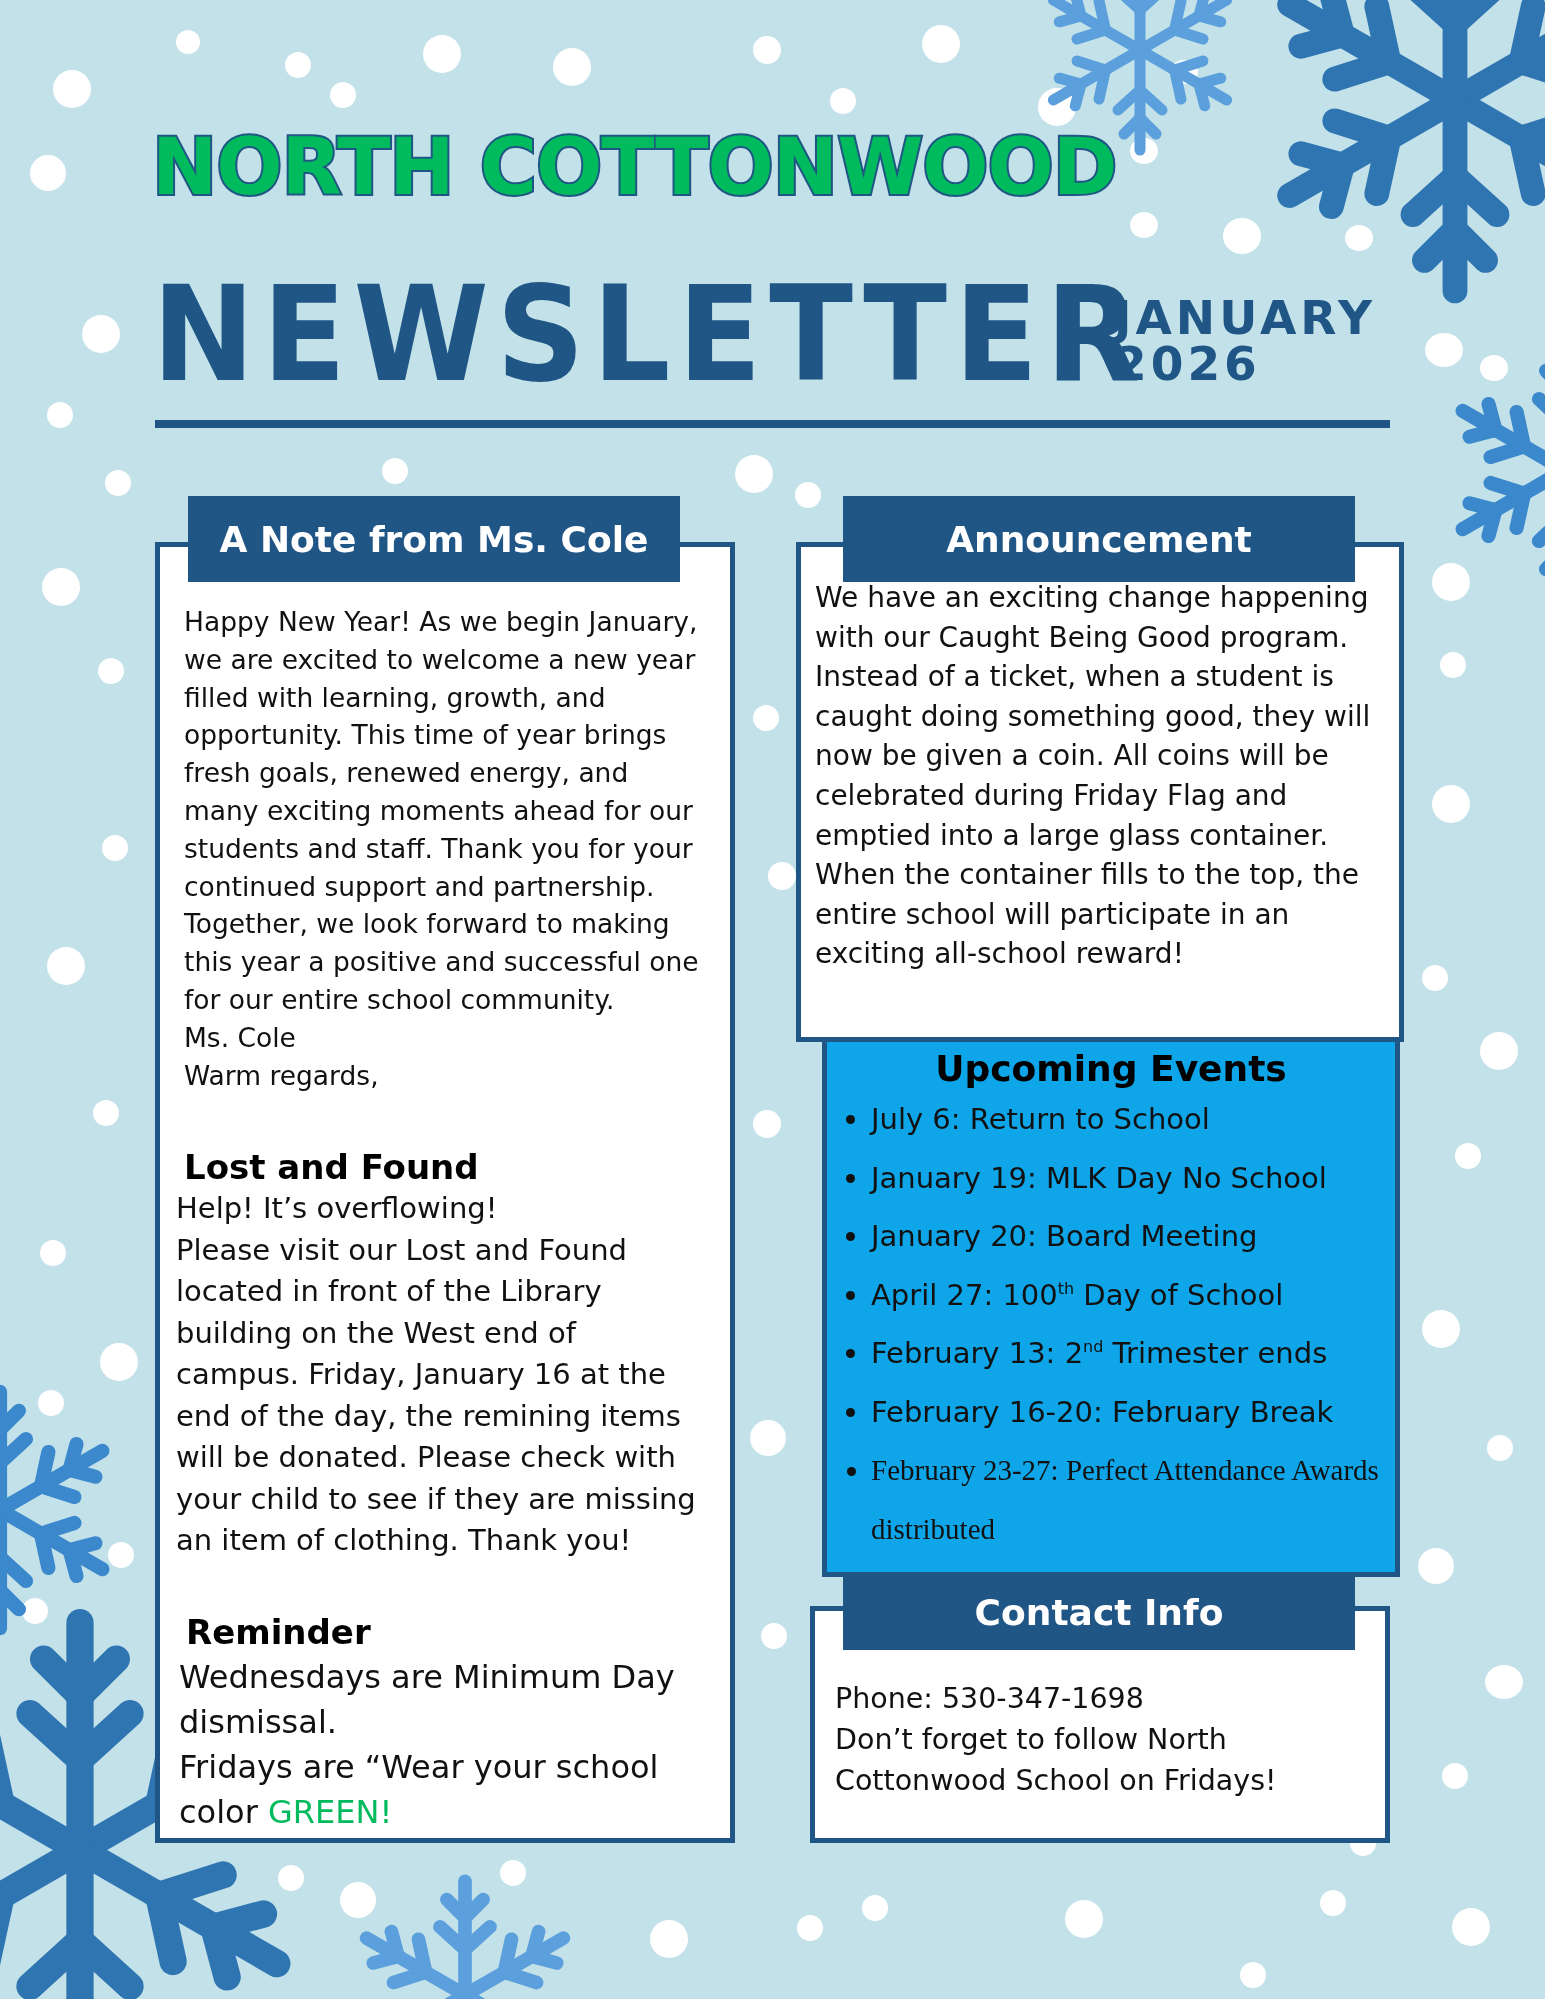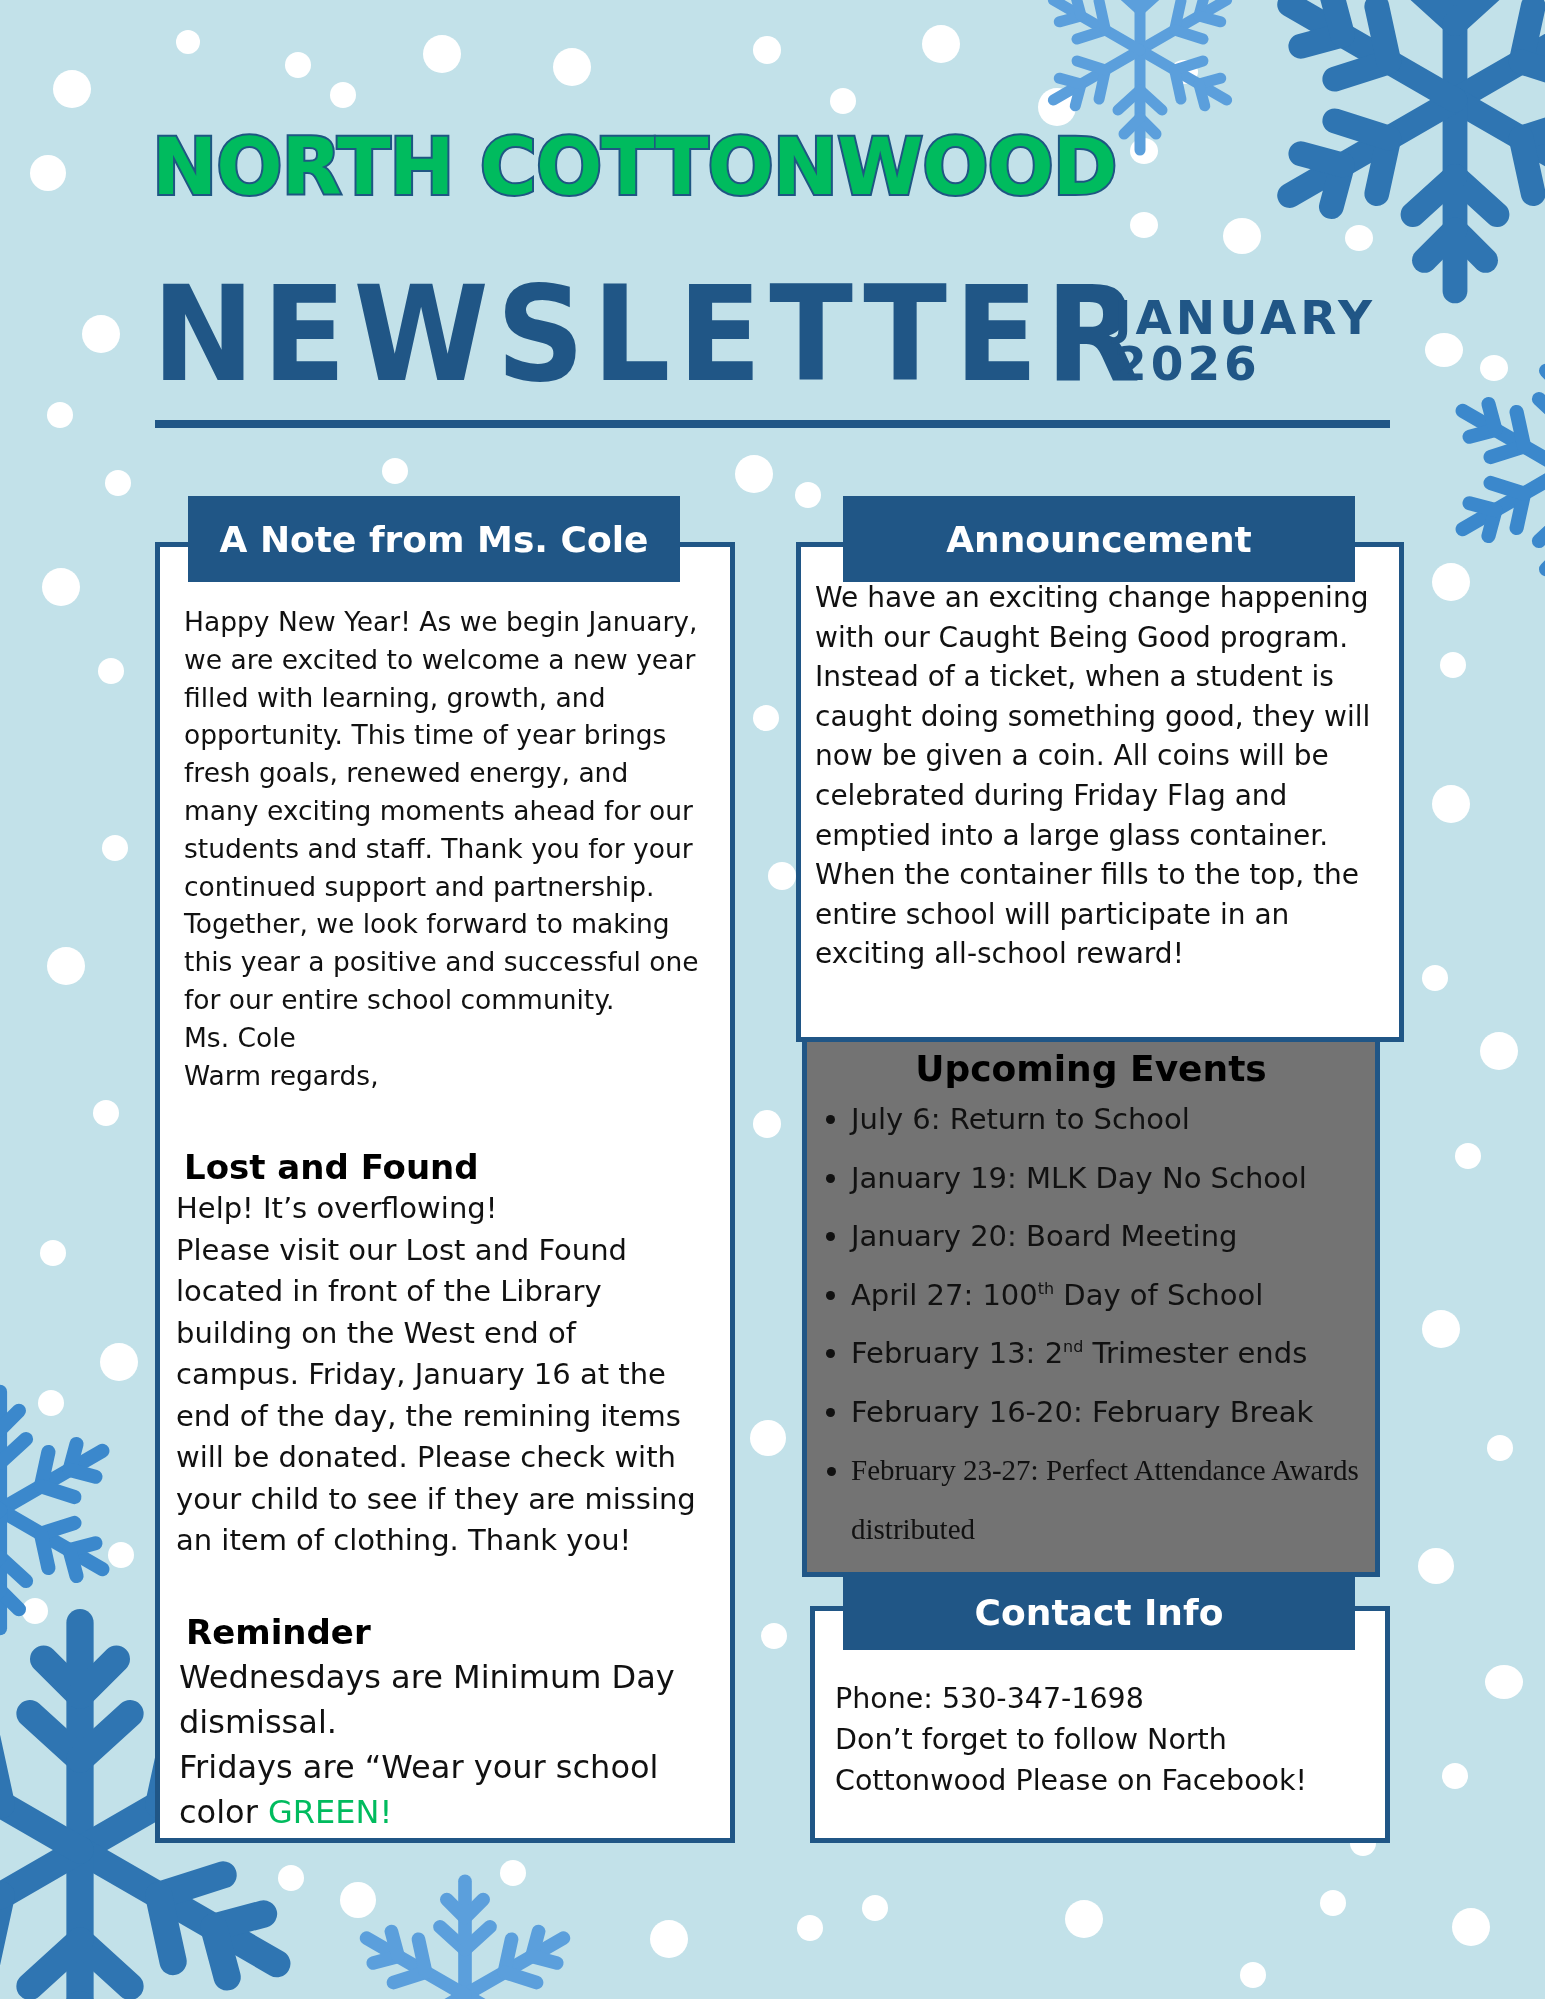--- a/index.html
+++ b/index.html
@@ -9,21 +9,21 @@
   .flake { position:absolute; }
   .title-school { left:152px; top:128px; font-family:"DejaVu Sans", sans-serif; font-weight:bold; font-size:78px; letter-spacing:-1px; color:#00bb5e; -webkit-text-stroke:4px #1f5683; paint-order:stroke fill; white-space:nowrap; line-height:1; }
   .title-news { left:152px; top:268px; font-family:"DejaVu Sans", sans-serif; font-weight:bold; font-size:132px; letter-spacing:8px; color:#205686; line-height:1; white-space:nowrap; transform:scaleX(0.93); transform-origin:left top; }
   .title-date { left:1114px; top:295px; font-family:"DejaVu Sans", sans-serif; font-weight:bold; font-size:47px; letter-spacing:4px; color:#205686; line-height:46px; }
   .rule { left:155px; top:420px; width:1235px; height:8px; background:#205686; }
   .box { position:absolute; background:#fff; border:5px solid #205686; box-sizing:border-box; }
   .box-header { position:absolute; background:#205686; color:#fff; font-family:"DejaVu Sans", sans-serif; font-weight:bold; font-size:36px; text-align:center; box-sizing:border-box; display:flex; align-items:center; justify-content:center; }
   .body-text { position:absolute; font-family:"DejaVu Sans", sans-serif; color:#111; }
   .sub-head { font-weight:bold; font-size:34px; color:#000; }
   .green { color:#00bb5e; }
-  .events { background:#737373; }
+  .events { background:#0ea5e9;margin-left:20px; }
   .events ul { margin:0; padding:0 0 0 44px; list-style:disc; }
   .events li { font-size:29px; line-height:58.5px; color:#111; }
   sup { font-size:0.55em; line-height:0;text-align:center; }
 </style>
 </head>
 <body>
 
 <div>
   <div class="dot" style="left:176px;top:30px;width:24px;height:24px"></div>
   <div class="dot" style="left:285px;top:52px;width:26px;height:26px"></div>
@@ -170,14 +170,14 @@
     <li><span>February 13:</span> <span>2</span><sup>nd</sup><span> Trimester ends</span></li>
     <li><span>February 16-20:</span> <span>February Break</span></li>
     <li style="font-family:Liberation Serif, serif;"><span>February 23-27:</span> <span>Perfect Attendance Awards distributed</span></li>
   </ul>
 </div>
 
 <div class="box" style="left:810px;top:1606px;width:580px;height:237px;"></div>
 <div class="box-header" style="left:843px;top:1575px;width:512px;height:75px;">Contact Info</div>
 <div class="body-text" style="left:835px;top:1678px;width:540px;font-size:28.5px;line-height:41px;">
   <div><span>Phone:</span> <span>530-347-1698</span></div>
-  <div>Don’t forget to follow North Cottonwood Please on Facebook!</div>
+  <div>Don’t forget to follow North Cottonwood School on Fridays!</div>
 </div>
 
 </body></html>

